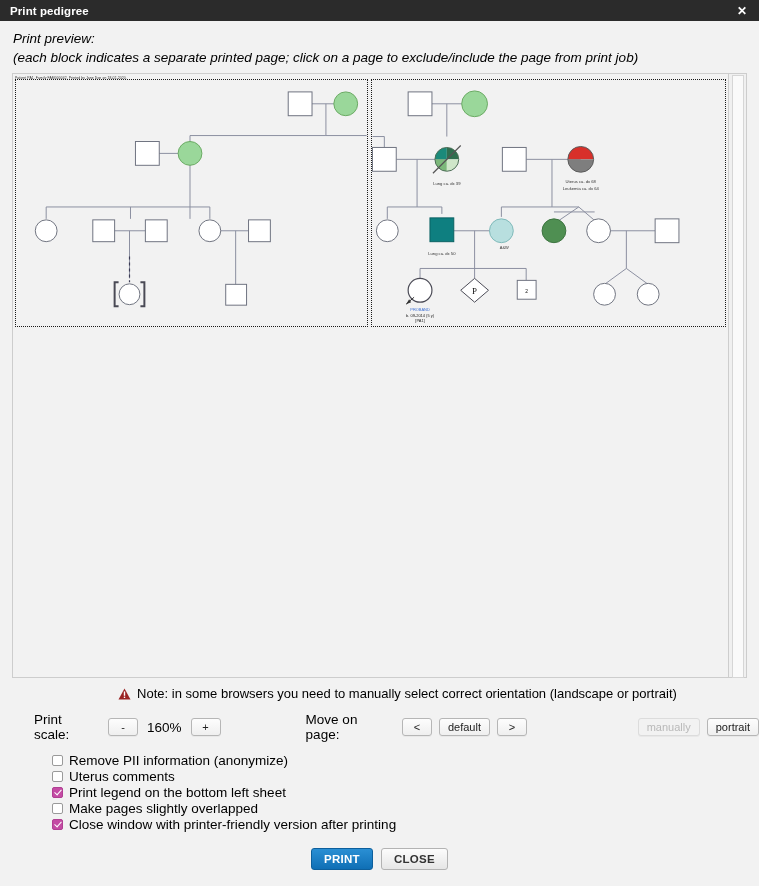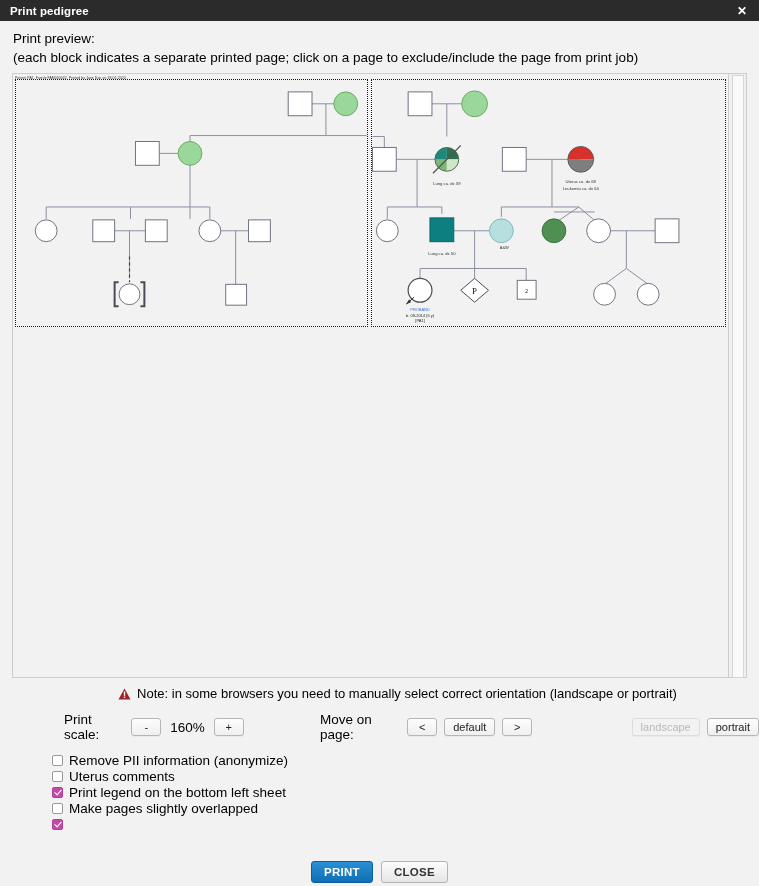--- a/index.html
+++ b/index.html
@@ -18,21 +18,21 @@
     display:flex;align-items:center;justify-content:space-between;
     padding:0 10px 0 10px;flex:0 0 auto;
   }
   .titlebar .ttl{font-size:11.5px;font-weight:bold;letter-spacing:.1px;}
   .titlebar .closex{
     font-size:12px;line-height:1;cursor:pointer;color:#fff;
     width:14px;text-align:center;font-weight:bold;
   }
 
   
-  .hdr{padding:9px 0 3px 13px;flex:0 0 auto;}
+  .hdr{padding:9px 0 3px 13px;flex:0 0 auto;font-style:italic;}
   .hdr .l1{font-size:13.5px;line-height:17px;}
   .hdr .l2{font-size:13.5px;line-height:17px;margin-top:2px;}
 
   
   .previewwrap{
     margin:4px 0 0 12px;width:735px;height:605px;
     position:relative;flex:0 0 auto;display:flex;
   }
   .previewbox{
     width:716px;height:605px;background:#f2f2f2;
@@ -64,40 +64,40 @@
 
   
   .noteline{
     text-align:center;font-size:13px;margin-top:8px;flex:0 0 auto;
     display:flex;align-items:center;justify-content:center;gap:6px;padding-left:36px;
   }
   .warn-ico{display:inline-block;width:13px;height:12px;}
 
   
   .ctrls{
-    display:flex;align-items:center;margin-top:11px;padding-left:64px;flex:0 0 auto;
+    display:flex;align-items:center;margin-top:11px;padding-left:34px;flex:0 0 auto;
     font-size:13.5px;
   }
   .ctrls .lbl{margin-right:8px;}
   .btn{
     font-family:"Liberation Sans",sans-serif;font-size:11px;color:#222;
     background:linear-gradient(#fdfdfd,#efefef);
     border:1px solid #b6b6b6;border-radius:3px;
     padding:2px 7px;min-width:14px;text-align:center;cursor:pointer;
     box-shadow:0 1px 0 rgba(0,0,0,.04);
   }
   .btn.small{padding:2px 8px;}
   .btn.disabled{color:#b9b9b9;background:#f2f2f2;border-color:#dcdcdc;cursor:default;}
   .scaleval{margin:0 9px;font-size:13.5px;}
   .grp{display:flex;align-items:center;gap:7px;}
   .spacer-a{width:86px;}
   .spacer-b{width:112px;}
 
   
-  .cblist{margin:10px 0 16px 52px;flex:0 0 auto;}
+  .cblist{margin:10px 0 3px 52px;flex:0 0 auto;}
   .cbrow{display:flex;align-items:center;height:16px;margin-bottom:0px;cursor:pointer;}
   .cbox{
     width:11px;height:11px;border:1px solid #9a9a9a;background:#fff;border-radius:2px;
     margin-right:6px;box-sizing:border-box;flex:0 0 auto;position:relative;
   }
   .cbox.on{background:#c44ba4;border-color:#b13f93;}
   .cbox.on:after{
     content:"";position:absolute;left:3px;top:0px;width:3px;height:6px;
     border:solid #fff;border-width:0 1.6px 1.6px 0;transform:rotate(42deg);
   }
@@ -315,21 +315,21 @@
     <span class="lbl">Move on page:</span>
     <div class="grp">
       <div class="btn">&lt;</div>
       <div class="btn small">default</div>
       <div class="btn">&gt;</div>
     </div>
 
     <div class="spacer-b"></div>
 
     <div class="grp">
-      <div class="btn small disabled">landscape</div>
+      <div class="btn small disabled">manually</div>
       <div class="btn small">portrait</div>
     </div>
   </div>
 
   <div class="cblist">
     <div class="cbrow">
       <span class="cbox"></span>
       <span class="cblabel">Remove PII information (anonymize)</span>
     </div>
     <div class="cbrow">
@@ -339,20 +339,21 @@
     <div class="cbrow">
       <span class="cbox on"></span>
       <span class="cblabel">Print legend on the bottom left sheet</span>
     </div>
     <div class="cbrow">
       <span class="cbox"></span>
       <span class="cblabel">Make pages slightly overlapped</span>
     </div>
     <div class="cbrow">
       <span class="cbox on"></span>
+      <span class="cblabel">Close window with printer-friendly version after printing</span>
     </div>
   </div>
 
   <div class="footer">
     <div class="btn-print">PRINT</div>
     <div class="btn-close">CLOSE</div>
   </div>
 
 </div>
 

